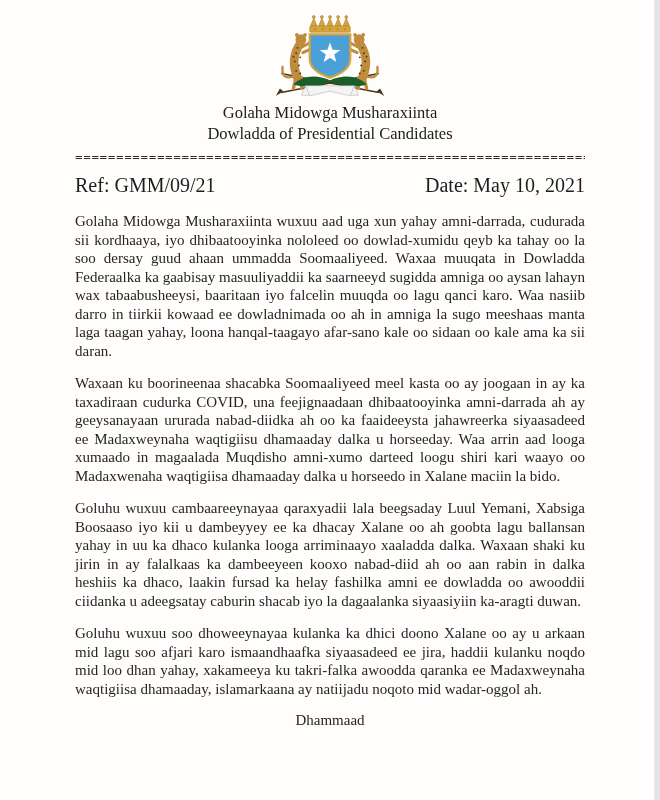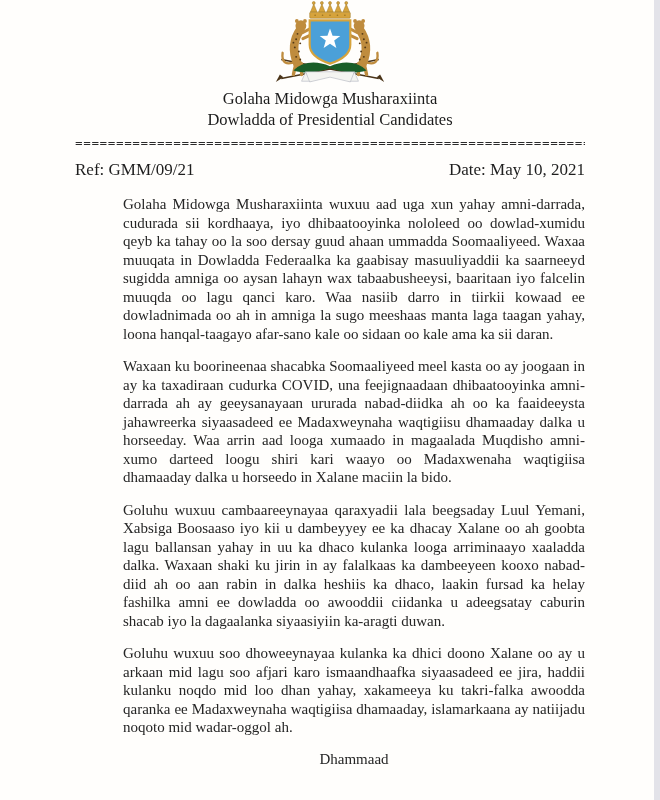--- a/index.html
+++ b/index.html
@@ -8,30 +8,30 @@
     --leopard-tan:#bf8c3e; --leopard-spot:#533815; --leaf-green:#1a5e28;
     --spear-brown:#4a3418; --ribbon-white:#f4f4f1; --ribbon-edge:#a9aeb9;
   }
   *{box-sizing:border-box;}
   html,body{margin:0;padding:0;}
   body{
     width:660px;height:800px;overflow:hidden;position:relative;
     background:var(--page-bg);color:var(--text-color);
     font-family:"Liberation Serif", serif;
   }
-  .page{width:510px;margin:0 auto;padding-top:0;}
+  .page{width:510px;margin:0 auto;padding-top:14px;}
   .header{text-align:center;}
   .emblem{display:block;margin:0 auto;width:140px;height:88px;}
   .org-line{font-size:16.5px;line-height:21px;color:#1c1c1c;}
   .divider{
     margin-top:6px;white-space:nowrap;overflow:hidden;height:16px;
     font-size:13.5px;font-weight:bold;letter-spacing:0.5px;color:#2a2a2a;
   }
-  .meta-row{display:flex;justify-content:space-between;font-size:17px;margin-top:8px;color:#1e1e1e;}
-  .body-text{margin-top:15px;margin-left:48px;}
+  .meta-row{display:flex;justify-content:space-between;font-size:20px;margin-top:8px;color:#1e1e1e;}
+  .body-text{margin-top:15px;}
   .body-text p{margin:0 0 14px 0;text-align:justify;font-size:15px;line-height:18.5px;}
   .closing{text-align:center;font-size:15px;margin-top:1px;}
   .edge-strip{position:absolute;top:0;right:0;width:6px;height:800px;}
   .edge-strip{background:var(--edge-strip);}
 </style>
 </head>
 <body>
 
 <div class="page">
 

